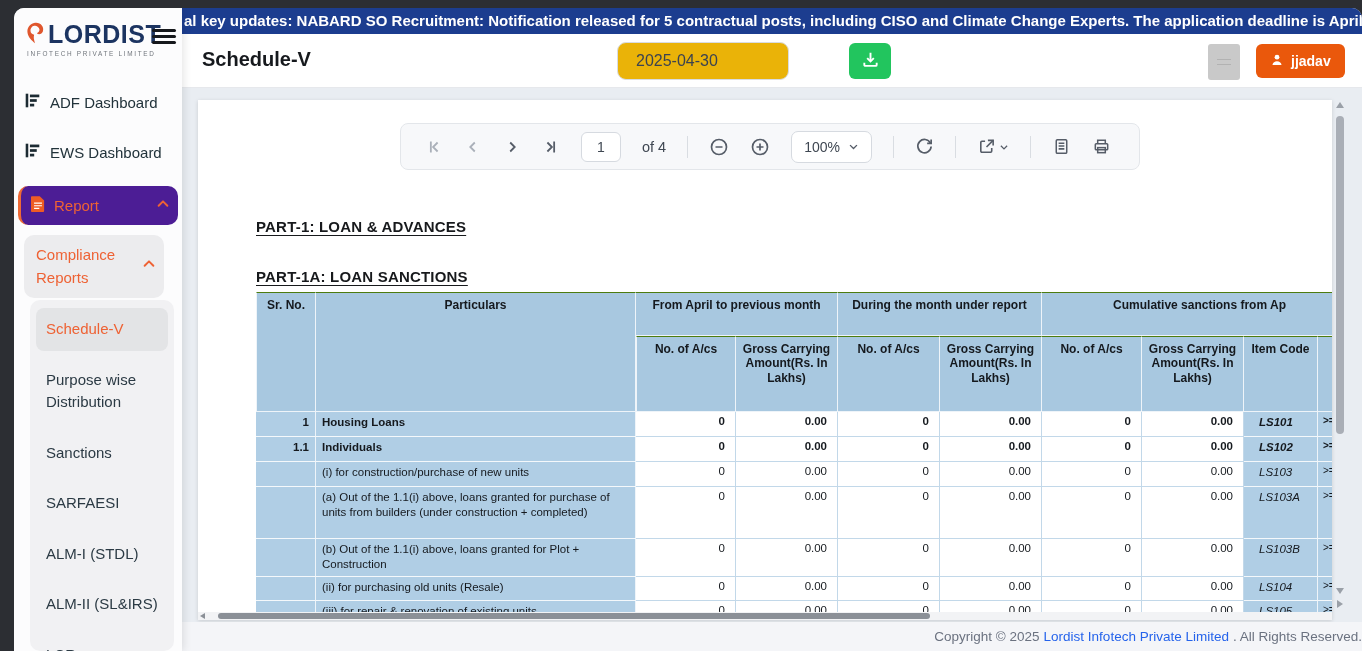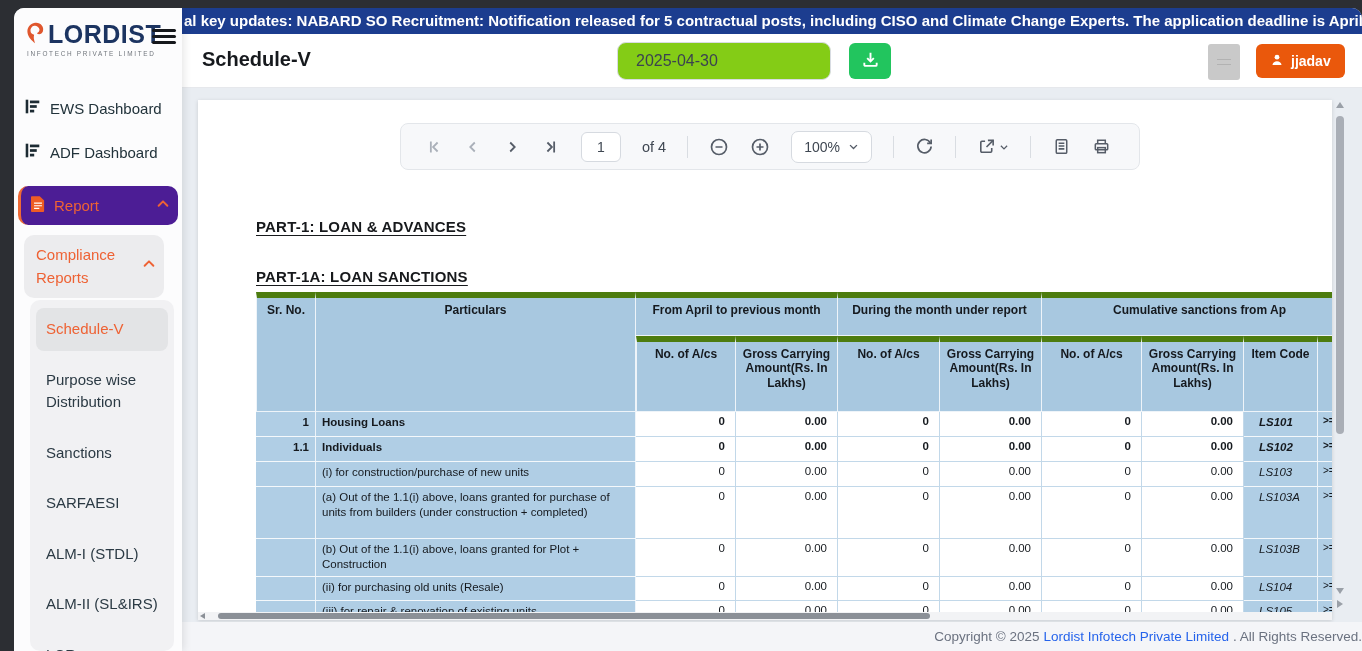--- a/index.html
+++ b/index.html
@@ -36,23 +36,23 @@
 
   
   .ticker { position:absolute; left:168px; right:0; top:0; height:26px; background:#1c3d8f;
             color:#fff; font-size:15px; font-weight:600; line-height:26px;
             white-space:nowrap; overflow:hidden; padding-left:2px; z-index:4; }
 
   
   .topbar { position:absolute; left:168px; right:0; top:26px; height:54px; background:#fff;
             border-bottom:1px solid #e6e8ec; z-index:3; }
   .page-title { position:absolute; left:20px; top:14px; font-size:20px; font-weight:700; color:#16191d; }
-  .date-input { position:absolute; left:435px; top:8px; width:214px; height:38px; border:1px solid #d8dce2;
+  .date-input { position:absolute; left:435px; top:8px; width:172px; height:38px; border:1px solid #d8dce2;
                 border-radius:9px; font-size:16px; color:#3b4350; padding-left:18px;
-                font-family:"Liberation Sans", sans-serif; background:#84cc16; }
+                font-family:"Liberation Sans", sans-serif; background:#eab308; }
   .dl-btn { position:absolute; left:667px; top:9px; width:42px; height:36px; background:#22c55e;
             border:none; border-radius:6px; cursor:pointer; display:flex; align-items:center; justify-content:center; }
   .gray-sq { position:absolute; left:1026px; top:10px; width:32px; height:36px; background:#c9c9c9;
              border-radius:3px; cursor:default; display:flex; align-items:center; justify-content:center; }
   .gray-sq i { display:block; width:14px; height:6px; border-top:1px solid #b2b2b2; border-bottom:1px solid #b2b2b2; }
   .user-btn { position:absolute; left:1074px; top:10px; height:34px; padding:0 14px; background:#ea580c;
               border:none; border-radius:6px; color:#fff; font-size:14px; font-weight:700; cursor:pointer;
               display:flex; align-items:center; gap:7px; font-family:"Liberation Sans", sans-serif; }
 
   
@@ -76,21 +76,21 @@
   
   .doc-h { position:absolute; left:58px; font-size:15px; font-weight:700; color:#17191c;
            text-decoration:underline; text-underline-offset:3px; letter-spacing:.2px; }
   .h1 { top:118px; } .h2 { top:168px; }
 
   .table-clip { position:absolute; left:58px; top:192px; width:1076px; height:320px; overflow:hidden; }
   table { border-collapse:separate; border-spacing:0; table-layout:fixed; width:1102px;
           font-size:11.5px; color:#15191e; }
   td,th { vertical-align:top; }
   th { background:#a8c8e0; border-right:1px solid #eef4f9; border-bottom:1px solid #eef4f9;
-       border-top:6px solid #4d7c0f; font-weight:700; padding:5px 4px 2px 4px; font-size:12px; line-height:1.2; }
+       border-top:1px solid #4d7c0f; font-weight:700; padding:5px 4px 2px 4px; font-size:12px; line-height:1.2; }
   th:first-child { border-left:1px solid #eef4f9; }
   td.blue { background:#b0cee5; border-right:1px solid #eef4f9; border-bottom:1.5px solid #f4f8fb;
             padding:3px 6px 2px 6px; line-height:1.28; }
   td.white { background:#fff; border-right:1px solid #c2d8e9; border-bottom:1px solid #c2d8e9;
              text-align:right; padding:3px 10px 2px 4px; }
   tr.bold td { font-weight:700; }
   td.sr { text-align:right; padding-right:6px; }
   td.code { padding-left:15px; padding-right:2px;font-style:italic; }
   td.tail { font-size:10px; padding-left:5px; font-weight:700; }
   tr:not(.bold) td.tail { font-weight:400; }
@@ -129,41 +129,41 @@
       </div>
       <div class="brand-tag">INFOTECH PRIVATE LIMITED</div>
     </div>
     <div class="hamburger">
         <span></span>
         <span></span>
         <span></span>
       </div>
 
     <div class="menu">
-      <div class="mi" style="margin-top:6px;">
+      <div class="mi">
         <span>
           <svg width="17" height="17" viewBox="0 0 20 20" fill="#1d2b33">
               <rect x="2" y="2" width="3" height="16"></rect>
               <rect x="7" y="3" width="11" height="3.2"></rect>
               <rect x="7" y="8.4" width="8" height="3.2"></rect>
               <rect x="7" y="13.8" width="5" height="3.2"></rect>
             </svg>
         </span>
-        <span>EWS Dashboard</span>
-      </div>
-      <div class="mi">
+        <span>ADF Dashboard</span>
+      </div>
+      <div class="mi" style="margin-top:6px;">
         <span>
           <svg width="17" height="17" viewBox="0 0 20 20" fill="#1d2b33">
               <rect x="2" y="2" width="3" height="16"></rect>
               <rect x="7" y="3" width="11" height="3.2"></rect>
               <rect x="7" y="8.4" width="8" height="3.2"></rect>
               <rect x="7" y="13.8" width="5" height="3.2"></rect>
             </svg>
         </span>
-        <span>ADF Dashboard</span>
+        <span>EWS Dashboard</span>
       </div>
 
       <div class="group" style="margin-top:12px;">
         <span>
           <svg width="14" height="16" viewBox="0 0 16 18">
               <path d="M1 0h9l5 5v12a1 1 0 0 1-1 1H1a1 1 0 0 1-1-1V1a1 1 0 0 1 1-1z" fill="#ee5c24"></path>
               <path d="M3.5 8h9M3.5 11h9M3.5 14h6" stroke="#fff" stroke-width="1.4"></path>
             </svg>
         </span>
         <span class="lbl">Report</span>

